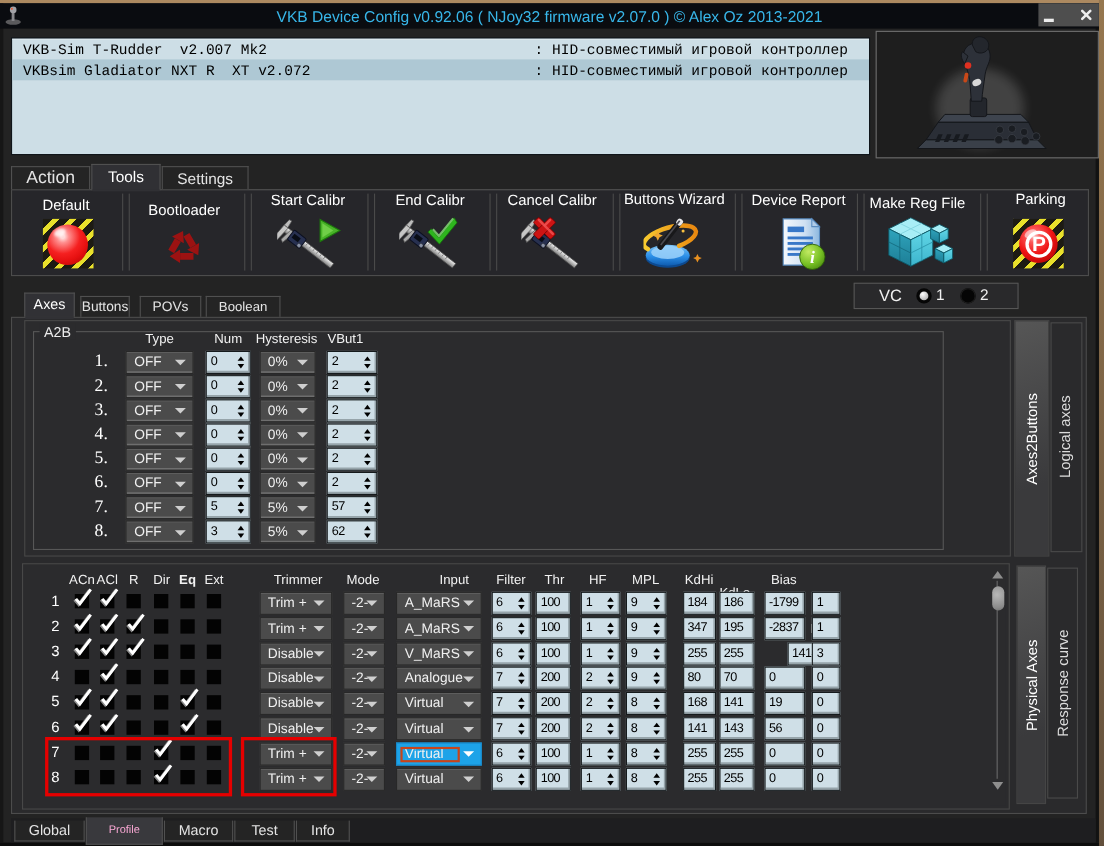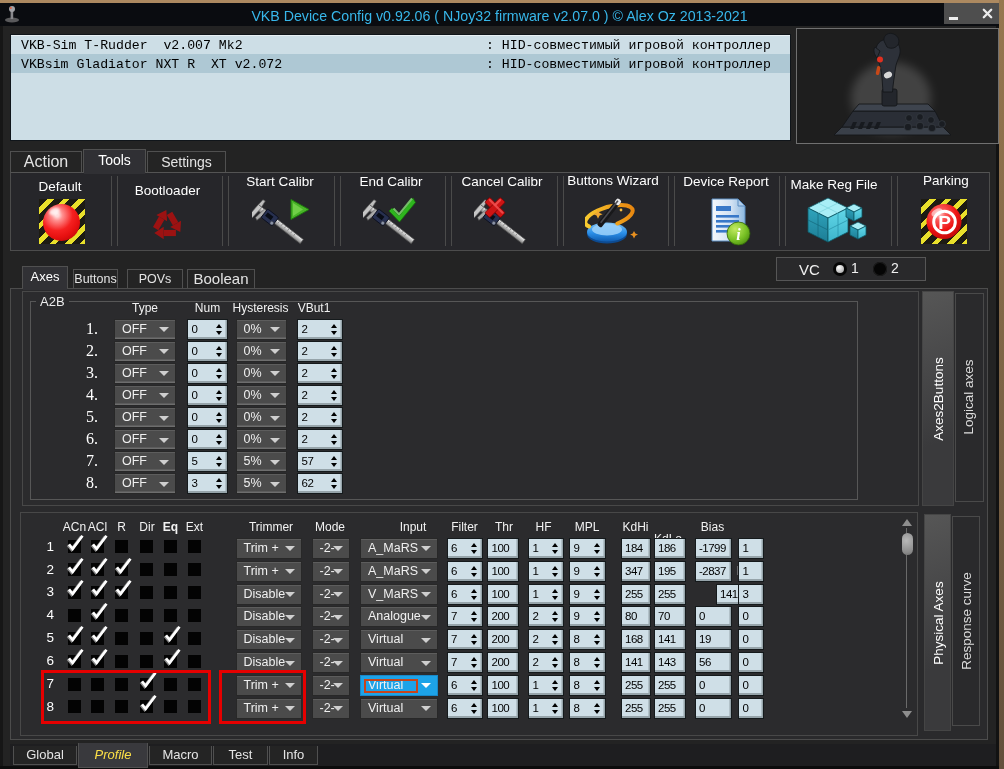--- a/index.html
+++ b/index.html
@@ -309,21 +309,21 @@
 </radialGradient>
     </defs>
 <circle cx="23" cy="22.5" r="17.5" fill="url(#pball)"></circle>
 <circle cx="23.5" cy="23" r="10.8" fill="none" stroke="#ffffff" stroke-width="3"></circle>
 <text x="23.5" y="29.5" font-size="19" font-weight="bold" fill="#ffffff" text-anchor="middle" font-family="Liberation Sans,sans-serif">P</text>
 <ellipse cx="16" cy="13.5" rx="6" ry="3.5" fill="rgba(255,255,255,0.55)" transform="rotate(-28 16 13.5)"></ellipse>
 </svg>
 <div class="tab" style="left:22px;top:266px;width:46px;height:23px;font-size:13px;line-height:20px;border-bottom:none;background:#313135;color:#fff;">Axes</div>
 <div class="tab" style="left:73px;top:269px;width:45px;height:20px;font-size:12.5px;line-height:18px;border-bottom:none;">Buttons</div>
 <div class="tab" style="left:127px;top:269px;width:56px;height:20px;font-size:12.5px;line-height:18px;border-bottom:none;">POVs</div>
-<div class="tab" style="left:187px;top:269px;width:68px;height:20px;font-size:15px;line-height:18px;border-bottom:none;">Boolean</div>
+<div class="tab" style="left:187px;top:269px;width:68px;height:20px;font-size:12px;line-height:18px;border-bottom:none;">Boolean</div>
 <div class="abs" style="left:10px;top:288px;width:978px;height:452px;border:1px solid #4c4c4c;background:#2a2a2c;"></div>
 <div class="abs" style="left:23px;top:288px;width:44px;height:1.5px;background:#313135;"></div>
 <div class="abs" style="left:776px;top:257px;width:150px;height:24px;border:1px solid #565656;background:#29292b;"></div>
 <div class="abs" style="left:799px;top:261px;color:#f0f0f0;font-size:15px;">VC</div>
 <div class="abs" style="left:833px;top:262px;width:14px;height:14px;border-radius:50%;background:#060606;"></div>
 <div class="abs" style="left:836px;top:265px;width:8px;height:8px;border-radius:50%;background:radial-gradient(circle at 35% 30%,#fff,#b8b8b8 70%,#909090);"></div>
 <div class="abs" style="left:851px;top:260px;color:#f0f0f0;font-size:14px;">1</div>
 <div class="abs" style="left:873px;top:262px;width:14px;height:14px;border-radius:50%;background:#050505;box-shadow:inset 0 0 0 1px #1c1c1c;"></div>
 <div class="abs" style="left:891px;top:260px;color:#f0f0f0;font-size:14px;">2</div>
 <div class="abs" style="left:22px;top:291px;width:897px;height:215px;border:1px solid #484848;background:#2b2b2d;"></div>
@@ -614,15 +614,15 @@
 <div class="abs" style="left:906px;top:528px;width:1px;height:180px;background:#6a6a6a;"></div>
 <div class="abs" style="left:902px;top:519px;width:0;height:0;border-left:5px solid transparent;border-right:5px solid transparent;border-bottom:7px solid #8e8e8e;"></div>
 <div class="abs" style="left:901.5px;top:533px;width:11px;height:22px;background:radial-gradient(circle at 40% 35%,#b8b8b8,#8a8a8a 75%,#6e6e6e);border-radius:5.5px;"></div>
 <div class="abs" style="left:902px;top:711px;width:0;height:0;border-left:5px solid transparent;border-right:5px solid transparent;border-top:7px solid #8e8e8e;"></div>
 <div class="abs" style="left:924px;top:513.5px;width:27px;height:217px;background:linear-gradient(160deg,#565656,#3a3a3c 70%);border:1px solid #454545;"></div>
 <div class="vtxt" style="left:829px;top:612.5px;width:217px;height:20px;">Physical Axes</div>
 <div class="abs" style="left:952px;top:516px;width:28px;height:210px;border:1px solid #4a4a4a;"></div>
 <div class="vtxt" style="left:861px;top:611px;width:210px;height:20px;color:#dcdcdc;">Response curve</div>
 <div class="abs" style="left:10px;top:744px;width:986px;height:22px;background:#1e1e20;"></div>
 <div class="tab" style="left:13px;top:746px;width:64px;height:19px;font-size:13px;line-height:17px;border-top:none;">Global</div>
-<div class="tab" style="left:78px;top:743px;width:70px;height:25px;font-size:13px;line-height:24px;border-top:none;background:#39393d;color:#fde047;font-style:italic;">Profile</div>
+<div class="tab" style="left:78px;top:743px;width:70px;height:25px;font-size:10px;line-height:24px;border-top:none;background:#39393d;color:#f9a8d4;">Profile</div>
 <div class="tab" style="left:149px;top:746px;width:63px;height:19px;font-size:13px;line-height:17px;border-top:none;">Macro</div>
 <div class="tab" style="left:213px;top:746px;width:55px;height:19px;font-size:13px;line-height:17px;border-top:none;">Test</div>
 <div class="tab" style="left:269px;top:746px;width:49px;height:19px;font-size:13px;line-height:17px;border-top:none;">Info</div>
 </body></html>

